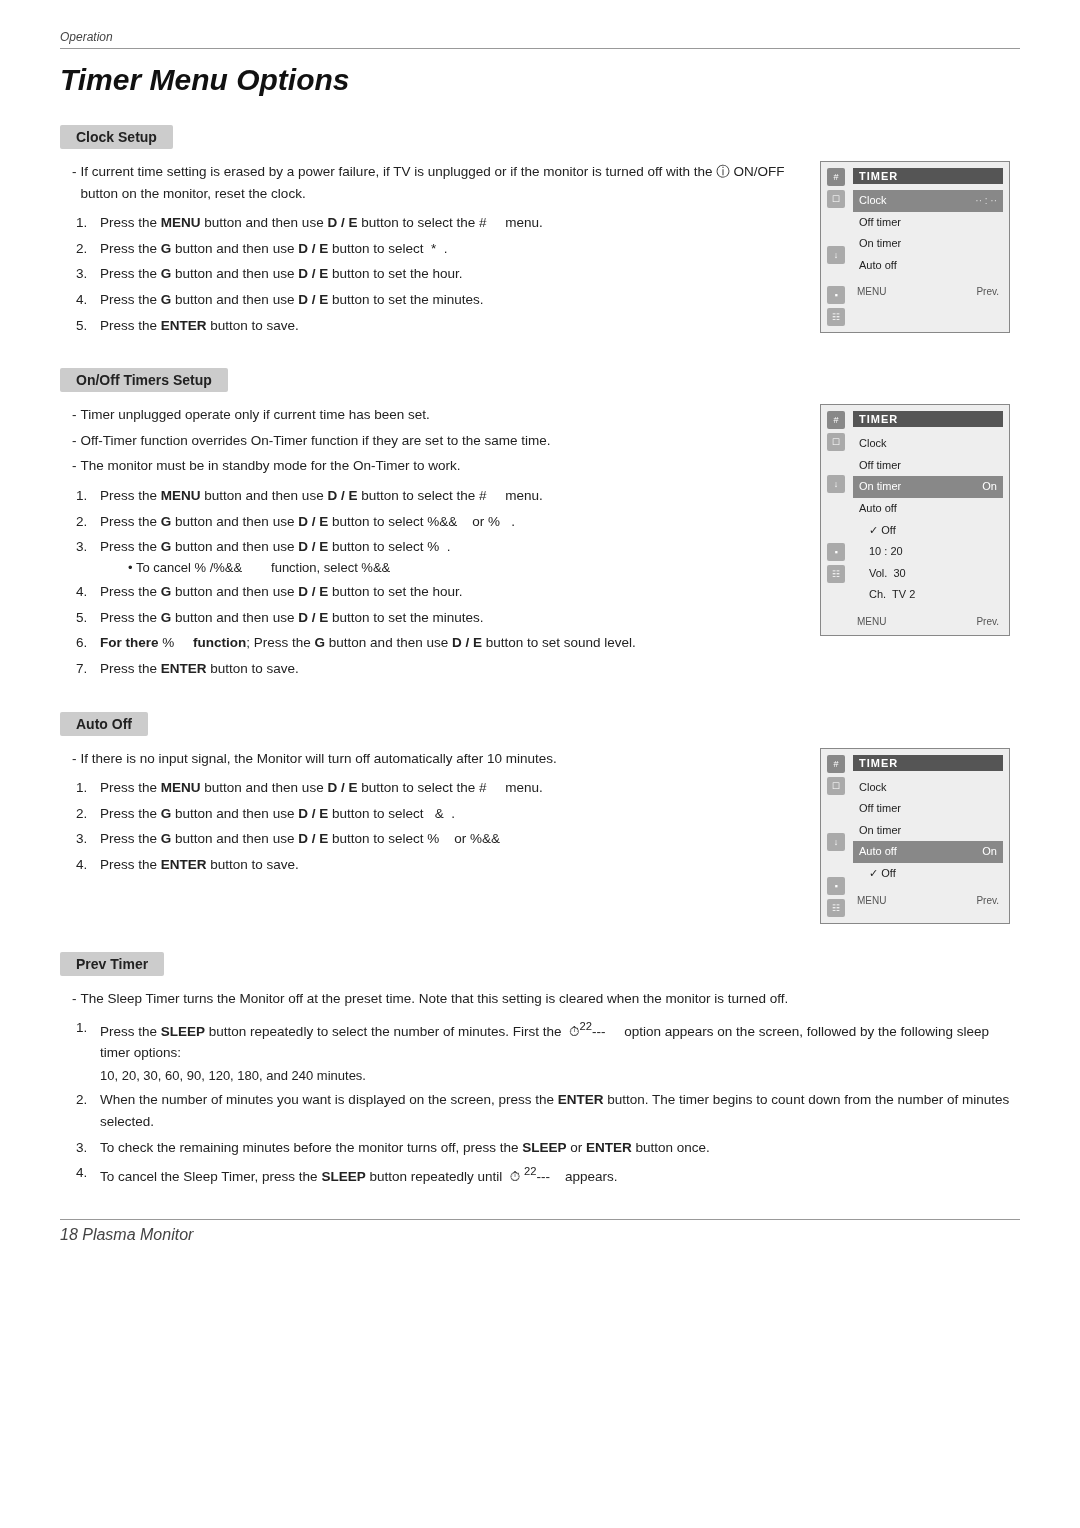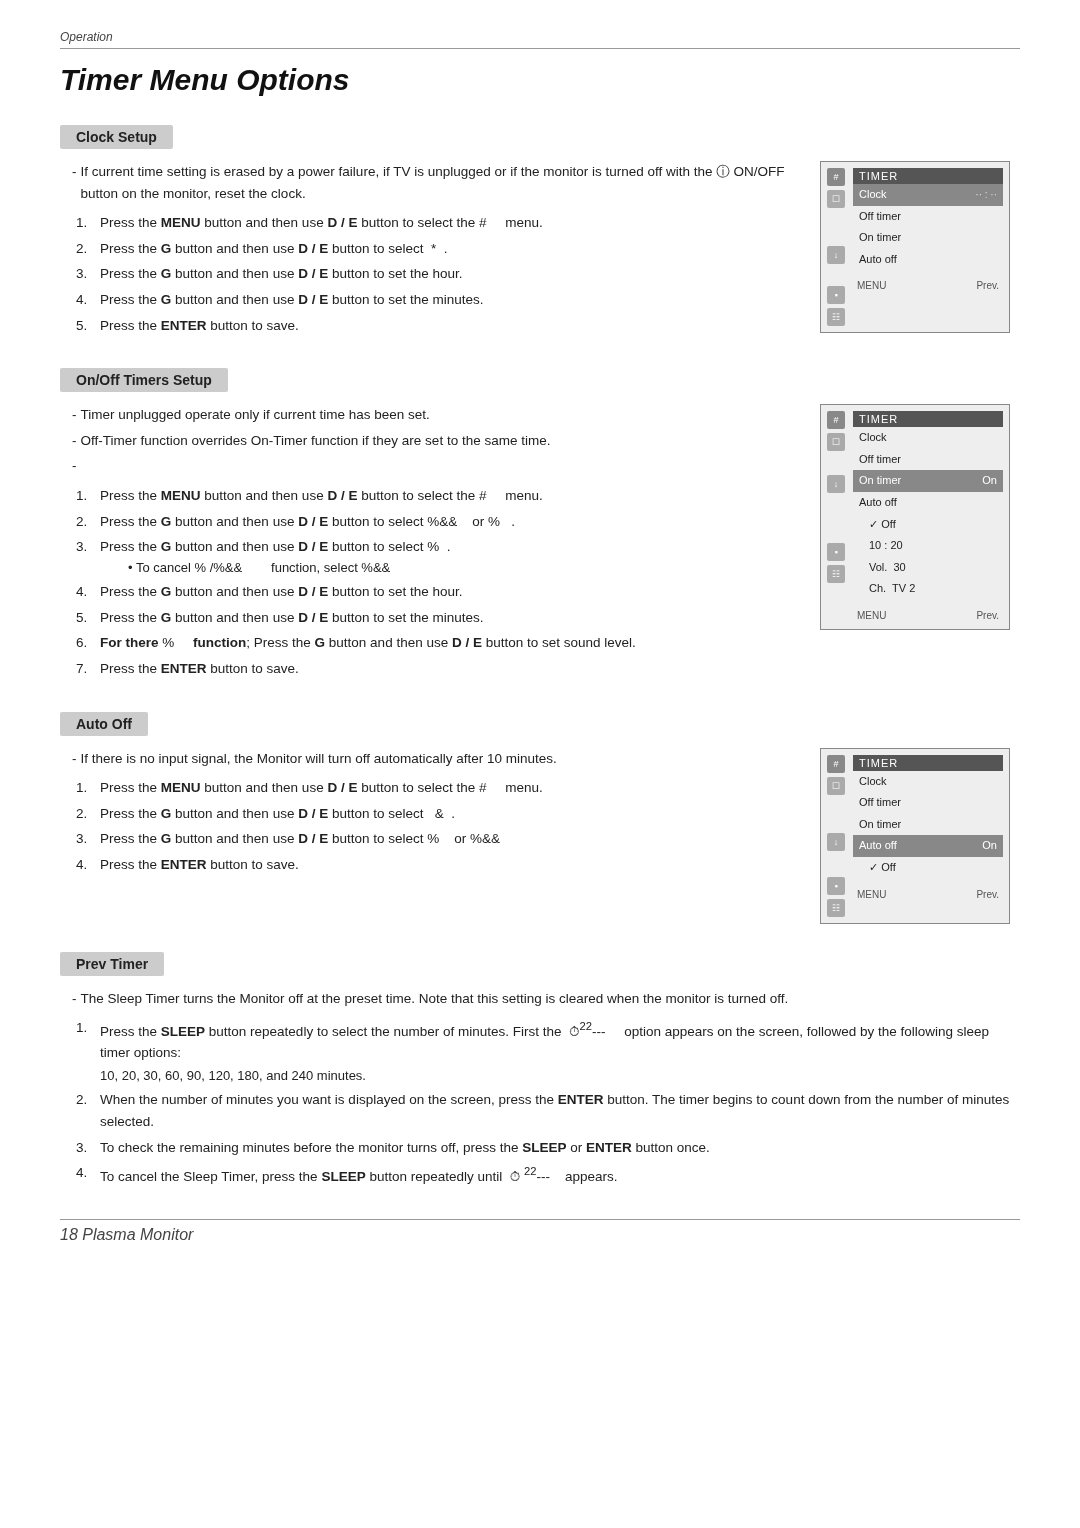--- a/index.html
+++ b/index.html
@@ -89,22 +89,23 @@
       border: 1.5px solid #888;
       background: #eee;
       padding: 6px;
       font-size: 11px;
       color: #222;
     }
     .timer-ui-title {
       background: #555;
       color: #fff;
       font-size: 11px;
-      font-weight: normal;
+      font-weight: bold;
       padding: 2px 6px;
+      margin-bottom: 6px;
       letter-spacing: 1px;
     }
     .timer-ui-row {
       display: flex;
       align-items: center;
       padding: 2px 6px;
       font-size: 11px;
       line-height: 1.6;
     }
     .timer-ui-row.selected {
@@ -261,20 +262,21 @@
         <div class="dash-bullet">
           <span>-</span>
           <span>Timer unplugged operate only if current time has been set.</span>
         </div>
         <div class="dash-bullet">
           <span>-</span>
           <span>Off-Timer function overrides On-Timer function if they are set to the same time.</span>
         </div>
         <div class="dash-bullet">
           <span>-</span>
+          <span>The monitor must be in standby mode for the On-Timer to work.</span>
         </div>
         <div class="numbered-list">
           <div class="numbered-item">
             <span class="num">1.</span>
             <span class="text">Press the <b>MENU</b> button and then use <b>D / E</b> button to select the #&nbsp;&nbsp;&nbsp;&nbsp; menu.</span>
           </div>
           <div class="numbered-item">
             <span class="num">2.</span>
             <span class="text">Press the <b>G</b> button and then use <b>D / E</b> button to select %&amp;&amp;&nbsp;&nbsp;&nbsp; or %&nbsp;&nbsp;&nbsp;.</span>
           </div>

